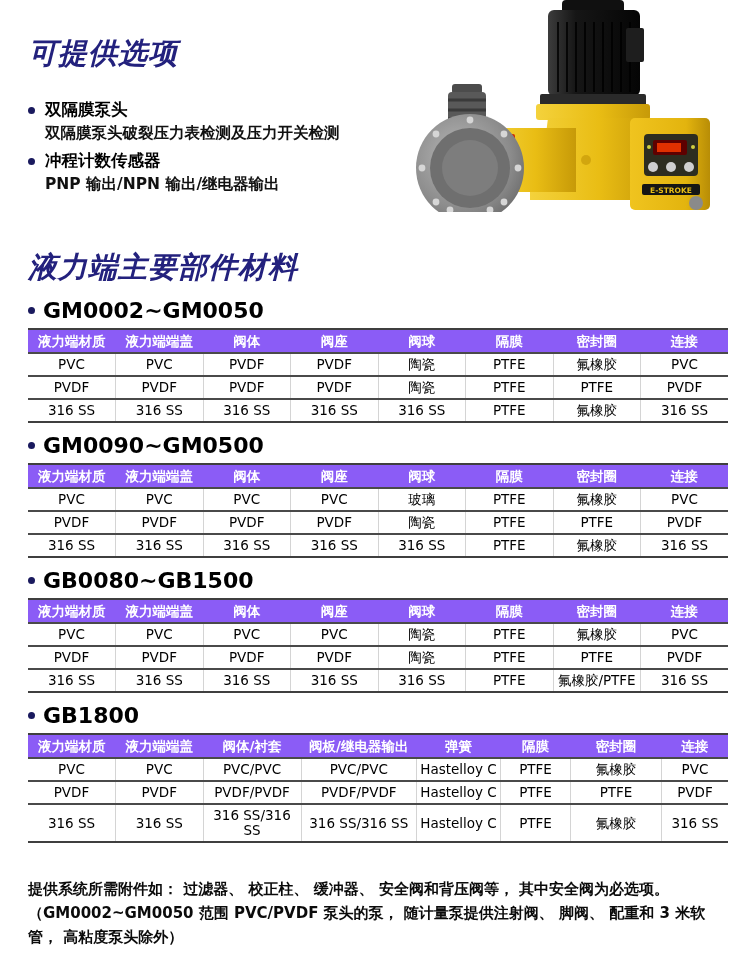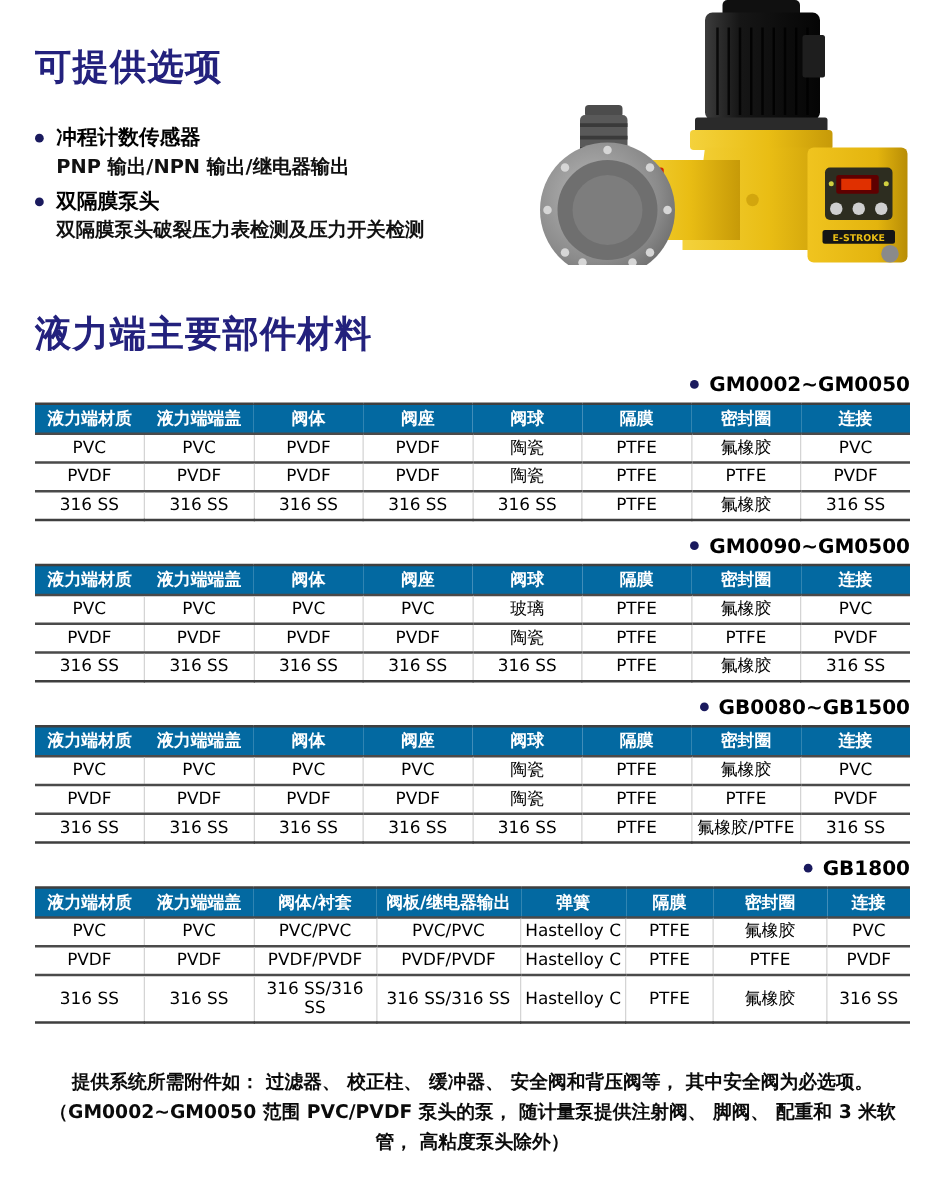--- a/index.html
+++ b/index.html
@@ -1,70 +1,70 @@
 <!DOCTYPE html>
 <html><head>
 <meta charset="utf-8">
 <style>
   * { margin:0; padding:0; box-sizing:border-box; }
   html,body { background:#ffffff; }
   body { font-family:"DejaVu Sans","Liberation Sans",sans-serif; color:#000; }
   .page { position:relative; width:750px; height:960px; background:#fff; padding:0 22px 0 28px; overflow:hidden; }
 
   
-  .sec-title { color:#23217d; font-weight:bold; font-size:29px; letter-spacing:1px; }
+  .sec-title { color:#23217d; font-weight:bold; font-style:italic; font-size:29px; letter-spacing:1px; }
 
   
   .top-section { position:relative; height:230px; }
   .options { position:absolute; left:0; top:34px; width:390px; }
   .options .sec-title { margin-bottom:24px; }
   .opt-item { margin-bottom:4px; }
   .opt-label { display:flex; align-items:center; font-weight:bold; font-size:16.5px; line-height:24px; }
   .bullet-dot { width:7px; height:7px; border-radius:50%; background:#1a1a5e; margin-right:10px; flex:0 0 auto; }
   .opt-desc { font-weight:bold; font-size:15.5px; line-height:23px; padding-left:17px; color:#111; }
 
-  .pump-wrap { position:absolute; right:0; top:0; width:322px; }
+  .pump-wrap { position:absolute; right:16px; top:0; width:322px; }
   .pump-caption { font-size:12px; color:#1c1c1c; margin-top:2px; padding-left:0px; letter-spacing:0.5px; }
 
   
   .materials-title { margin-top:18px; }
-  .model-label { display:flex; align-items:center; font-weight:bold; font-size:16px; margin:10px 0 5px;justify-content:flex-end; }
+  .model-label { display:flex; align-items:center; font-weight:bold; font-size:22px; margin:10px 0 5px; }
   .model-label .bullet-dot { margin-right:8px; }
   table.mat-table { width:100%; border-collapse:collapse; table-layout:fixed; border-bottom:2px solid #3f3f3f; background:#fff; }
-  table.mat-table th { background:#0369a1; color:#fff; font-weight:bold; font-size:13.5px; line-height:16px; padding:3px 1px; border-top:2px solid #3f3f3f; }
+  table.mat-table th { background:#8b5cf6; color:#fff; font-weight:bold; font-size:13.5px; line-height:16px; padding:3px 1px; border-top:2px solid #3f3f3f; }
   table.mat-table td { font-size:13.5px; line-height:15px; padding:3px 1px; text-align:center; border-top:2px solid #4a4a4a; border-left:1px solid #d4d4d4; color:#000; }
   table.mat-table td:first-child { border-left:none; }
 
   
   .accessories { margin-top:34px; }
   .accessories .sec-title, .motor .sec-title { margin-bottom:12px; }
-  .body-line { font-weight:bold; font-size:15px; line-height:24px; color:#0b0b0b;text-align:center; }
+  .body-line { font-weight:bold; font-size:15px; line-height:24px; color:#0b0b0b; }
 </style>
 </head>
 <body>
 
 <div class="page">
 
   <div class="top-section">
 
     <div class="options">
       <div class="sec-title">可提供选项</div>
+      <div class="opt-item">
+        <div class="opt-label">
+          <span class="bullet-dot"></span>
+          <span>双隔膜泵头</span>
+        </div>
+        <div class="opt-desc">双隔膜泵头破裂压力表检测及压力开关检测</div>
+      </div>
       <div class="opt-item">
         <div class="opt-label">
           <span class="bullet-dot"></span>
           <span>冲程计数传感器</span>
         </div>
         <div class="opt-desc">PNP 输出/NPN 输出/继电器输出</div>
-      </div>
-      <div class="opt-item">
-        <div class="opt-label">
-          <span class="bullet-dot"></span>
-          <span>双隔膜泵头</span>
-        </div>
-        <div class="opt-desc">双隔膜泵头破裂压力表检测及压力开关检测</div>
       </div>
     </div>
 
     <div class="pump-wrap">
       <svg width="322" height="212" viewBox="0 0 322 212">
         <defs>
           <linearGradient id="yg" x1="0" y1="0" x2="1" y2="0">
             <stop offset="0" stop-color="#f4d23c"></stop>
               <stop offset="0.55" stop-color="#e9bd14"></stop>
               <stop offset="1" stop-color="#c79a08"></stop>

